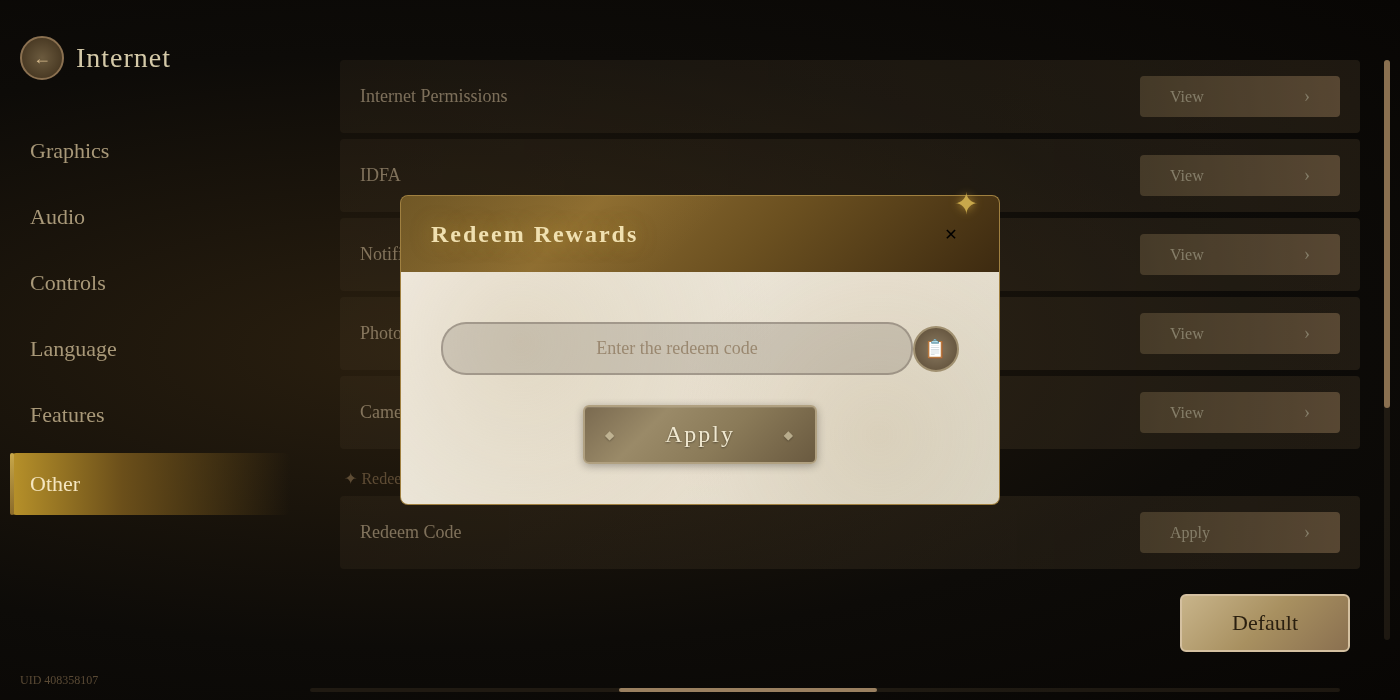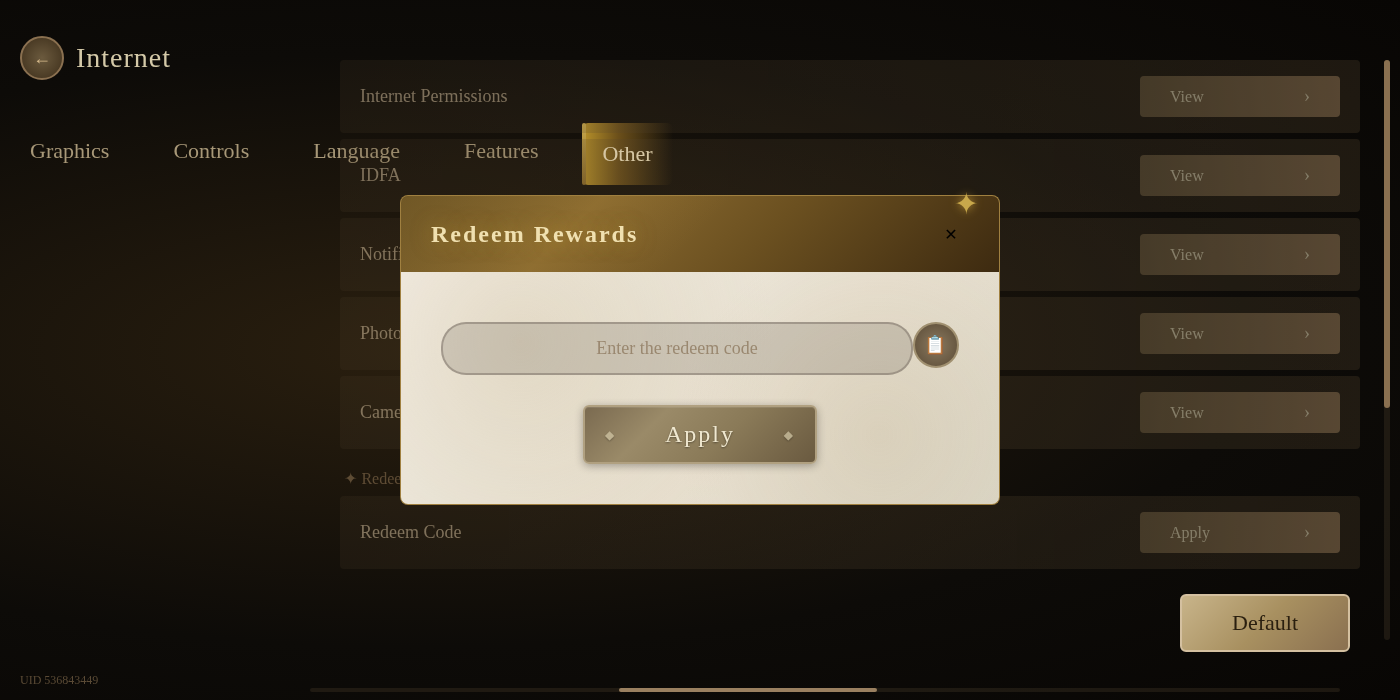--- a/index.html
+++ b/index.html
@@ -57,21 +57,21 @@
 
     .sidebar-title {
       color: #d4c9a8;
       font-size: 28px;
       font-weight: normal;
       letter-spacing: 1px;
     }
 
     .sidebar-nav {
       display: flex;
-      flex-direction: row;
+      flex-direction: column;
       gap: 4px;
       padding: 10px 0;
     }
 
     .nav-item {
       padding: 18px 30px;
       color: #a89878;
       font-size: 22px;
       cursor: pointer;
       position: relative;
@@ -323,21 +323,21 @@
       background: 
         radial-gradient(circle at 20% 30%, rgba(200, 180, 140, 0.3) 0%, transparent 50%),
         radial-gradient(circle at 80% 70%, rgba(180, 160, 120, 0.2) 0%, transparent 40%);
       border-radius: 0 0 8px 8px;
       pointer-events: none;
     }
 
     
     .input-row {
       display: flex;
-      align-items: flex-start;
+      align-items: center;
       width: 100%;
       position: relative;
       z-index: 1;
     }
 
     .redeem-input {
       flex: 1;
       background: rgba(120, 110, 100, 0.25);
       border: 2px solid rgba(100, 90, 80, 0.4);
       border-radius: 25px;
@@ -418,34 +418,37 @@
       <span>←</span>
     </div>
     <span class="sidebar-title">Internet</span>
   </div>
 
   <div class="sidebar-nav">
     <div class="nav-item">
       <span>Graphics</span>
     </div>
     <div class="nav-item">
+      <span>Audio</span>
+    </div>
+    <div class="nav-item">
       <span>Controls</span>
     </div>
     <div class="nav-item">
       <span>Language</span>
     </div>
     <div class="nav-item">
       <span>Features</span>
     </div>
     <div class="nav-item active">
       <span>Other</span>
     </div>
   </div>
 
-  <div class="uid-text">UID 536843449</div>
+  <div class="uid-text">UID 408358107</div>
 </div>
 
 <div class="main-content">
   <div class="settings-list">
     <div class="setting-row">
       <span class="setting-label">Internet Permissions</span>
       <div class="setting-action">
         <span>View</span>
         <span class="arrow">›</span>
       </div>

